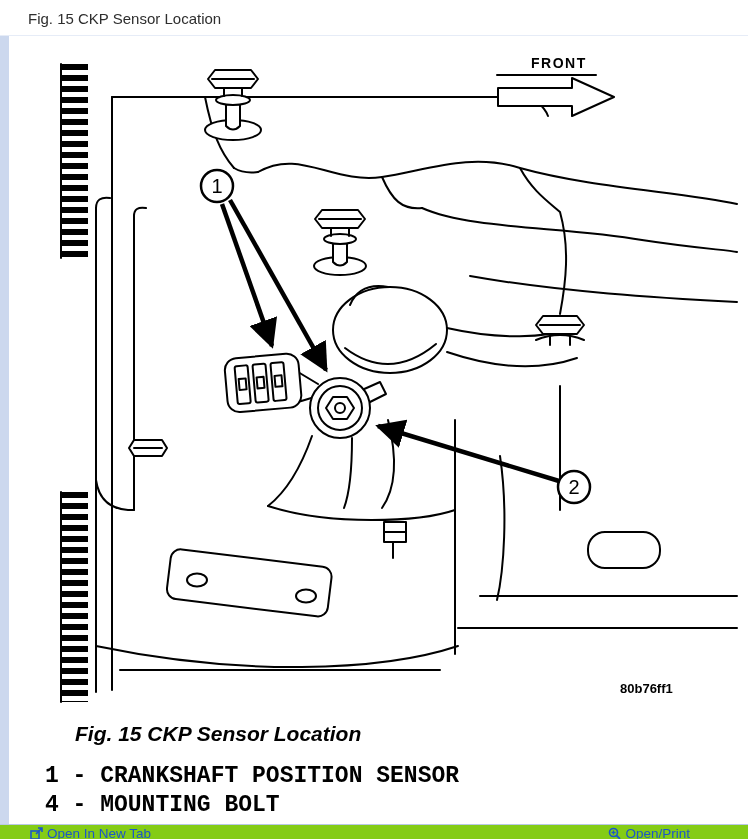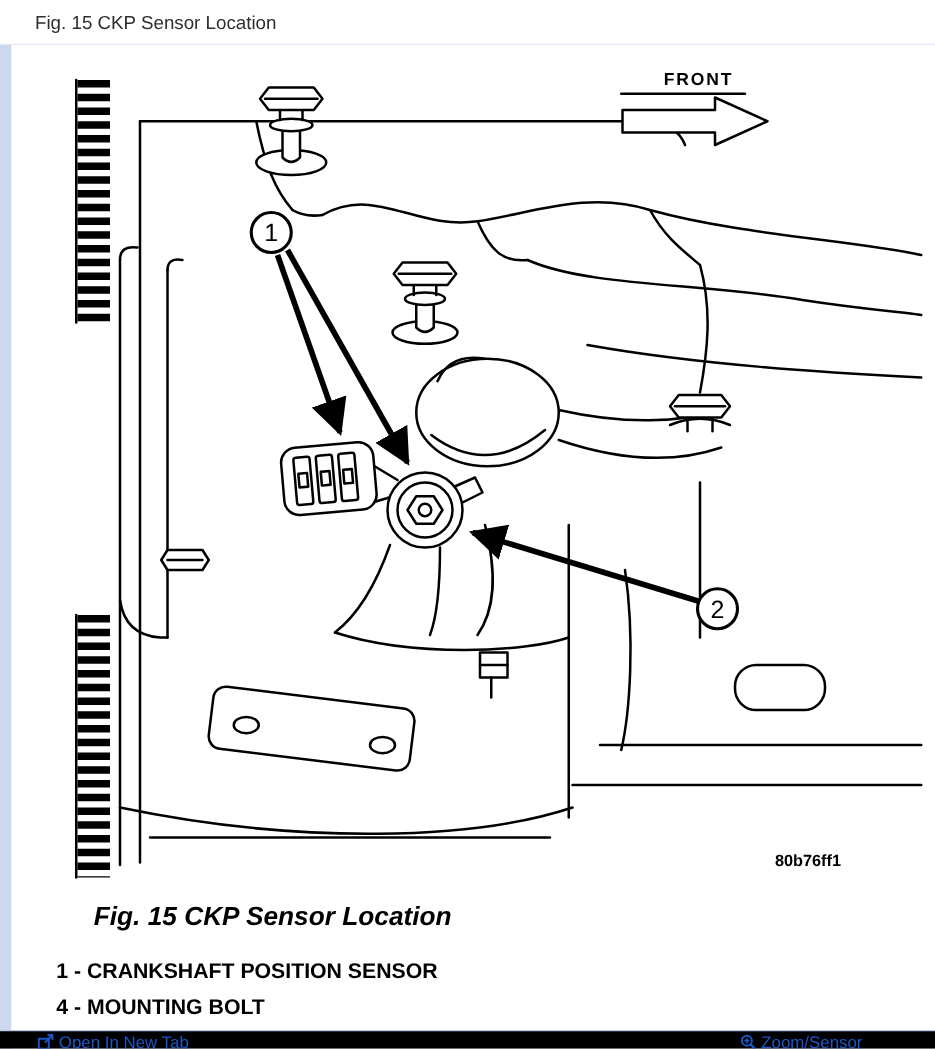--- a/index.html
+++ b/index.html
@@ -25,25 +25,25 @@
   svg .teeth{stroke:#000;stroke-width:26;stroke-dasharray:6 5;fill:none;}
   svg .arrow{stroke:#000;stroke-width:4.5;fill:none;}
   svg .callout{stroke:#000;stroke-width:2.5;fill:#fff;}
   svg text{fill:#000;stroke:none;font-family:"Liberation Sans",sans-serif;}
   .caption{
     position:absolute;left:75px;top:722px;
     font-size:21px;font-weight:bold;font-style:italic;color:#000;
   }
   .legend{
     position:absolute;left:45px;top:762px;
-    font-size:17px;font-weight:bold;color:#000;line-height:29px;
+    font-size:23px;font-weight:bold;color:#000;line-height:29px;font-family:Liberation Mono, monospace;
   }
   .footer{
     position:absolute;left:0;right:0;bottom:0;height:15px;
-    background:#000000;border-top:1px solid #b9c8e6;
+    background:#84cc16;border-top:1px solid #b9c8e6;
     display:flex;justify-content:space-between;
     padding:0 58px 0 30px;box-sizing:border-box;overflow:hidden;
   }
   .footer-link{
     display:inline-flex;align-items:center;gap:4px;
     font-size:13.5px;color:#1b56c8;text-decoration:underline;
     transform:translateY(1px);cursor:pointer;white-space:nowrap;
   }
   .footer-link svg{flex:0 0 auto;}
 </style>
@@ -208,17 +208,17 @@
       </svg>
       <span>Open In New Tab</span>
     </a>
     <a class="footer-link">
       <svg width="13" height="13" viewBox="0 0 13 13">
         <circle cx="5.5" cy="5.5" r="4" fill="none" stroke="#1b56c8" stroke-width="1.6"></circle>
         <line x1="5.5" y1="3.5" x2="5.5" y2="7.5" stroke="#1b56c8" stroke-width="1.3"></line>
         <line x1="3.5" y1="5.5" x2="7.5" y2="5.5" stroke="#1b56c8" stroke-width="1.3"></line>
         <line x1="8.5" y1="8.5" x2="12" y2="12" stroke="#1b56c8" stroke-width="1.8"></line>
       </svg>
-      <span>Zoom/Sensor</span>
+      <span>Open/Print</span>
     </a>
   </div>
 
 </div>
 
 </body></html>

